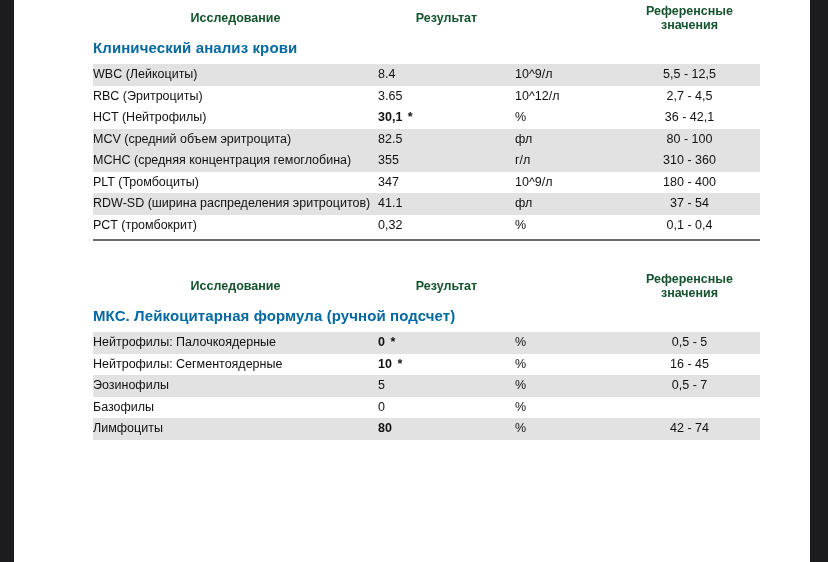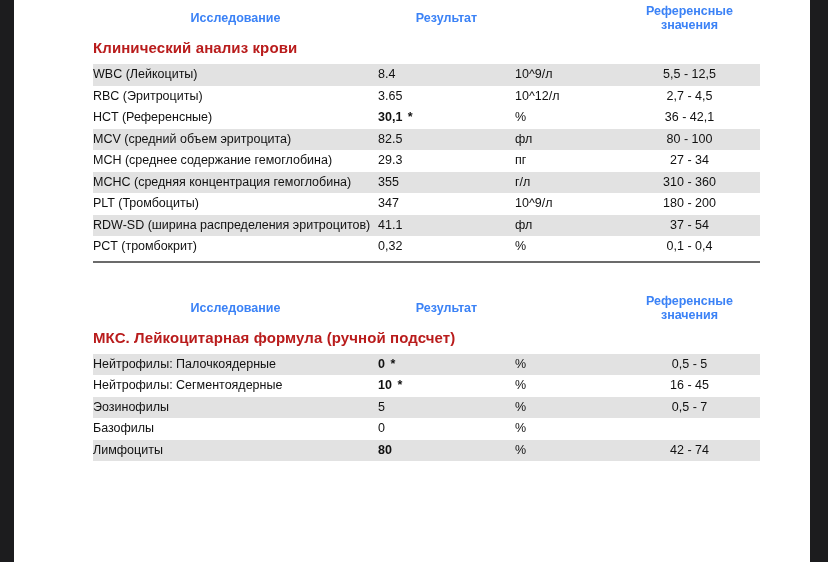--- a/index.html
+++ b/index.html
@@ -44,37 +44,37 @@
     color: #111111;
   }
   table.report col.c-name   { width: 285px; }
   table.report col.c-result { width: 137px; }
   table.report col.c-unit   { width: 104px; }
   table.report col.c-ref    { width: 141px; }
 
   thead th {
     font-size: 12.5px;
     font-weight: bold;
-    color: #3b82f6;
+    color: #14532d;
     padding: 4px 0 5px 0;
     text-align: center;
     background: #ffffff;
     border: 0;
   }
   thead th.blank { }
 
   tr.section-row td {
     padding: 2px 0 8px 0;
     border: 0;
     background: #ffffff;
   }
   .section-title {
     font-size: 15px;
     font-weight: bold;
-    color: #b91c1c;
+    color: #0369a1;
     letter-spacing: 0.1px;
     white-space: nowrap;
   }
 
   tbody.rows tr td {
     padding: 3px 0 4px 0;
     vertical-align: top;
     background: #ffffff;
   }
   tbody.rows tr.alt td {
@@ -154,48 +154,42 @@
                 <td class="unit">10^9/л</td>
                 <td class="ref">5,5 - 12,5</td>
               </tr>
               <tr>
                 <td class="name">RBC (Эритроциты)</td>
                 <td class="result">3.65</td>
                 <td class="unit">10^12/л</td>
                 <td class="ref">2,7 - 4,5</td>
               </tr>
               <tr>
-                <td class="name">HCT  (Референсные)</td>
+                <td class="name">HCT  (Нейтрофилы)</td>
                 <td class="result flag">30,1<span class="star"> *</span></td>
                 <td class="unit">%</td>
                 <td class="ref">36 - 42,1</td>
               </tr>
               <tr class="alt">
                 <td class="name">MCV (средний объем эритроцита)</td>
                 <td class="result">82.5</td>
                 <td class="unit">фл</td>
                 <td class="ref">80 - 100</td>
               </tr>
-              <tr>
-                <td class="name">MCH (среднее содержание гемоглобина)</td>
-                <td class="result">29.3</td>
-                <td class="unit">пг</td>
-                <td class="ref">27 - 34</td>
-              </tr>
               <tr class="alt">
                 <td class="name">MCHC (средняя концентрация гемоглобина)</td>
                 <td class="result">355</td>
                 <td class="unit">г/л</td>
                 <td class="ref">310 - 360</td>
               </tr>
               <tr>
                 <td class="name">PLT (Тромбоциты)</td>
                 <td class="result">347</td>
                 <td class="unit">10^9/л</td>
-                <td class="ref">180 - 200</td>
+                <td class="ref">180 - 400</td>
               </tr>
               <tr class="alt">
                 <td class="name">RDW-SD (ширина распределения эритроцитов)</td>
                 <td class="result">41.1</td>
                 <td class="unit">фл</td>
                 <td class="ref">37 - 54</td>
               </tr>
               <tr>
                 <td class="name">PCT (тромбокрит)</td>
                 <td class="result">0,32</td>

